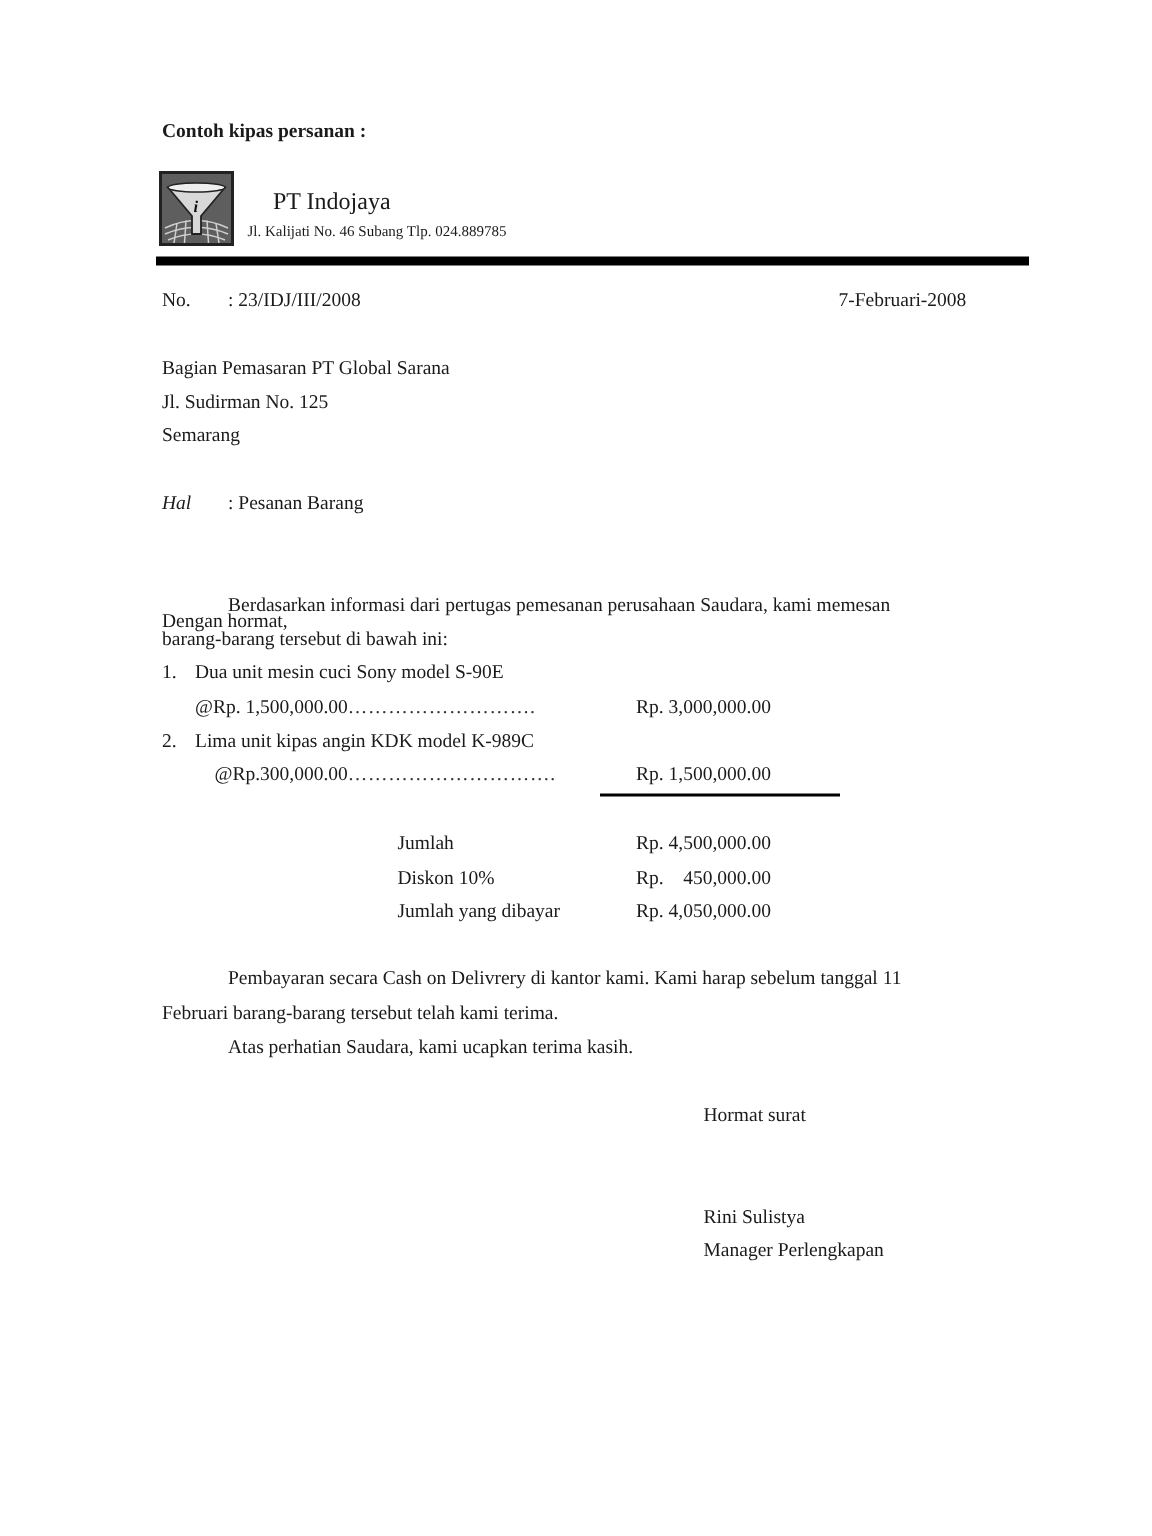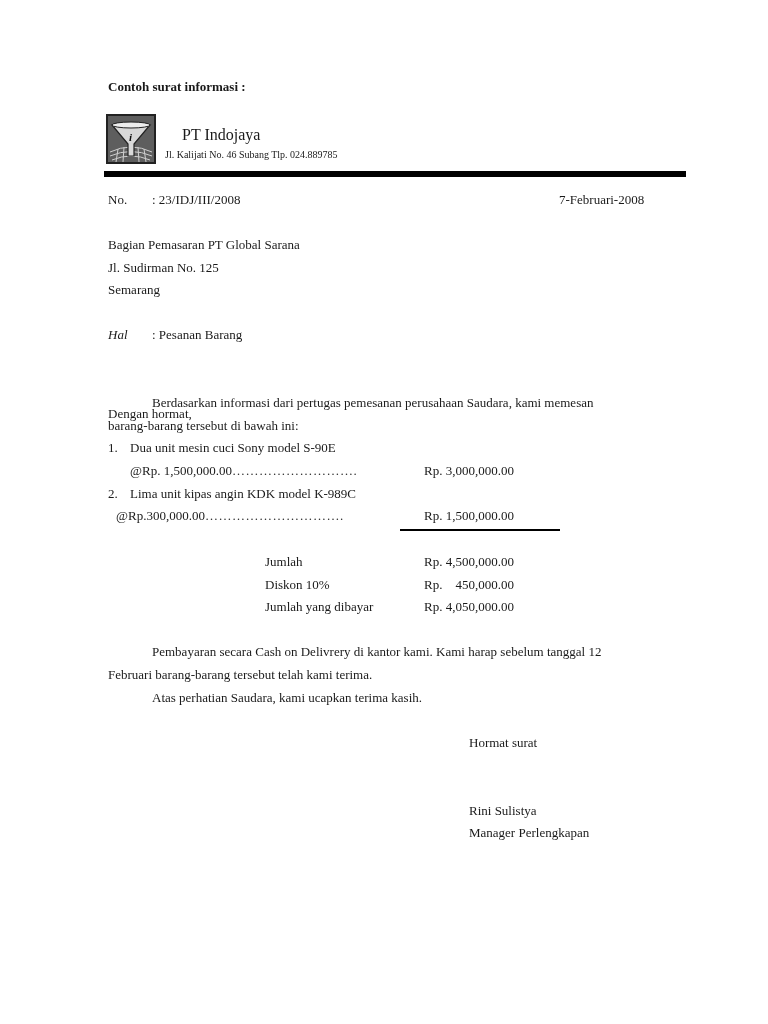--- a/index.html
+++ b/index.html
@@ -12,21 +12,21 @@
   .logo { position:absolute; left:106px; top:114px; width:50px; height:50px; background:#5a5a5a; border:2px solid #222; box-sizing:border-box; }
   .company { left:182px; top:124px; font-size:16px; line-height:22px; }
   .address { left:165px; top:147px; font-size:10px; }
   .rule { position:absolute; left:104px; top:171px; width:582px; height:6px; background:#000; }
   .underline { position:absolute; left:400px; top:529px; width:160px; height:2px; background:#000; }
   .dots { letter-spacing:0.5px; color:#333; }
 </style>
 </head>
 <body>
 
-<div class="abs title">Contoh surat informasi :</div>
+<div class="abs title">Contoh kipas persanan :</div>
 
 <div class="logo">
   <svg width="46" height="46" viewBox="0 0 46 46">
     <rect x="0" y="0" width="46" height="46" fill="#5e5e5e"></rect>
     <g stroke="#cfcfcf" stroke-width="1" fill="none">
       <path d="M2 36 Q23 26 44 36"></path>
       <path d="M2 40 Q23 31 44 40"></path>
       <path d="M4 44 Q23 36 42 44"></path>
       <line x1="10" y1="33" x2="8" y2="46"></line>
       <line x1="16" y1="31" x2="15" y2="46"></line>
@@ -59,32 +59,32 @@
 
 <div class="abs" style="left:108px; top:440px;">1.</div>
 <div class="abs" style="left:130px; top:440px;">Dua unit mesin cuci Sony model S-90E</div>
 <div class="abs" style="left:130px; top:463px;">
   <span>@Rp. 1,500,000.00</span><span class="dots">……………………….</span>
 </div>
 <div class="abs" style="left:424px; top:463px;">Rp. 3,000,000.00</div>
 
 <div class="abs" style="left:108px; top:486px;">2.</div>
 <div class="abs" style="left:130px; top:486px;">Lima unit kipas angin KDK model K-989C</div>
-<div class="abs" style="left:116px; top:508px;">
+<div class="abs" style="left:143px; top:508px;">
   <span>@Rp.300,000.00</span><span class="dots">………………………….</span>
 </div>
 <div class="abs" style="left:424px; top:508px;">Rp. 1,500,000.00</div>
 <div class="underline"></div>
 
 <div class="abs" style="left:265px; top:554px;">Jumlah</div>
 <div class="abs" style="left:424px; top:554px; white-space:pre;">Rp. 4,500,000.00</div>
 <div class="abs" style="left:265px; top:577px;">Diskon 10%</div>
 <div class="abs" style="left:424px; top:577px; white-space:pre;">Rp.    450,000.00</div>
 <div class="abs" style="left:265px; top:599px;">Jumlah yang dibayar</div>
 <div class="abs" style="left:424px; top:599px; white-space:pre;">Rp. 4,050,000.00</div>
 
-<div class="abs" style="left:152px; top:644px;">Pembayaran secara Cash on Delivrery di kantor kami. Kami harap sebelum tanggal 12</div>
+<div class="abs" style="left:152px; top:644px;">Pembayaran secara Cash on Delivrery di kantor kami. Kami harap sebelum tanggal 11</div>
 <div class="abs" style="left:108px; top:667px;">Februari barang-barang tersebut telah kami terima.</div>
 <div class="abs" style="left:152px; top:690px;">Atas perhatian Saudara, kami ucapkan terima kasih.</div>
 
 <div class="abs" style="left:469px; top:735px;">Hormat surat</div>
 <div class="abs" style="left:469px; top:803px;">Rini Sulistya</div>
 <div class="abs" style="left:469px; top:825px;">Manager Perlengkapan</div>
 
 </body></html>

